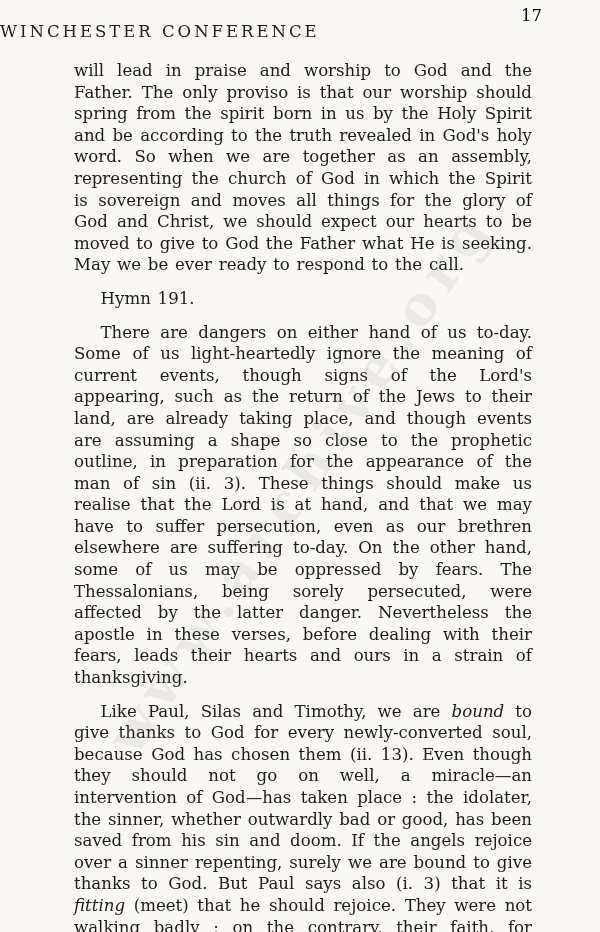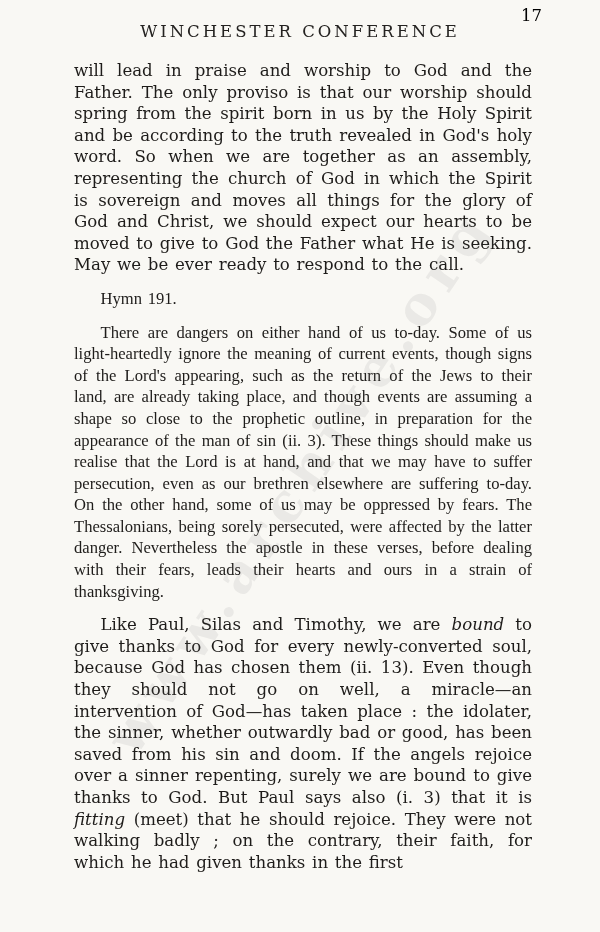--- a/index.html
+++ b/index.html
@@ -18,21 +18,21 @@
     overflow: hidden;
     box-sizing: border-box;
   }
   .header {
     position: relative;
     padding-top: 22px;
     height: 26px;
   }
   .header .title {
     display: block;
-    text-align: center;
+    text-align: left;
     font-size: 16.5px;
     letter-spacing: 3px;
     color: #242220;
   }
   .header .page-number {
     position: absolute;
     top: 6px;
     right: 58px;
     font-size: 16.5px;
     color: #000000;
@@ -45,21 +45,20 @@
     word-spacing: 1.5px;
   }
   .text-block p {
     margin: 12px;
   }
   .text-block p.indent {
     text-indent: 1.6em;
   }
   .text-block p.spaced {
     margin-top: 12px;
-    font-family: Liberation Serif, serif;
   }
   .watermark {
     position: absolute;
     left: 300px;
     top: 480px;
     transform: translate(-50%, -50%) rotate(-56deg);
     font-size: 54px;
     letter-spacing: 10px;
     font-weight: bold;
     color: rgba(110, 108, 104, 0.10);

